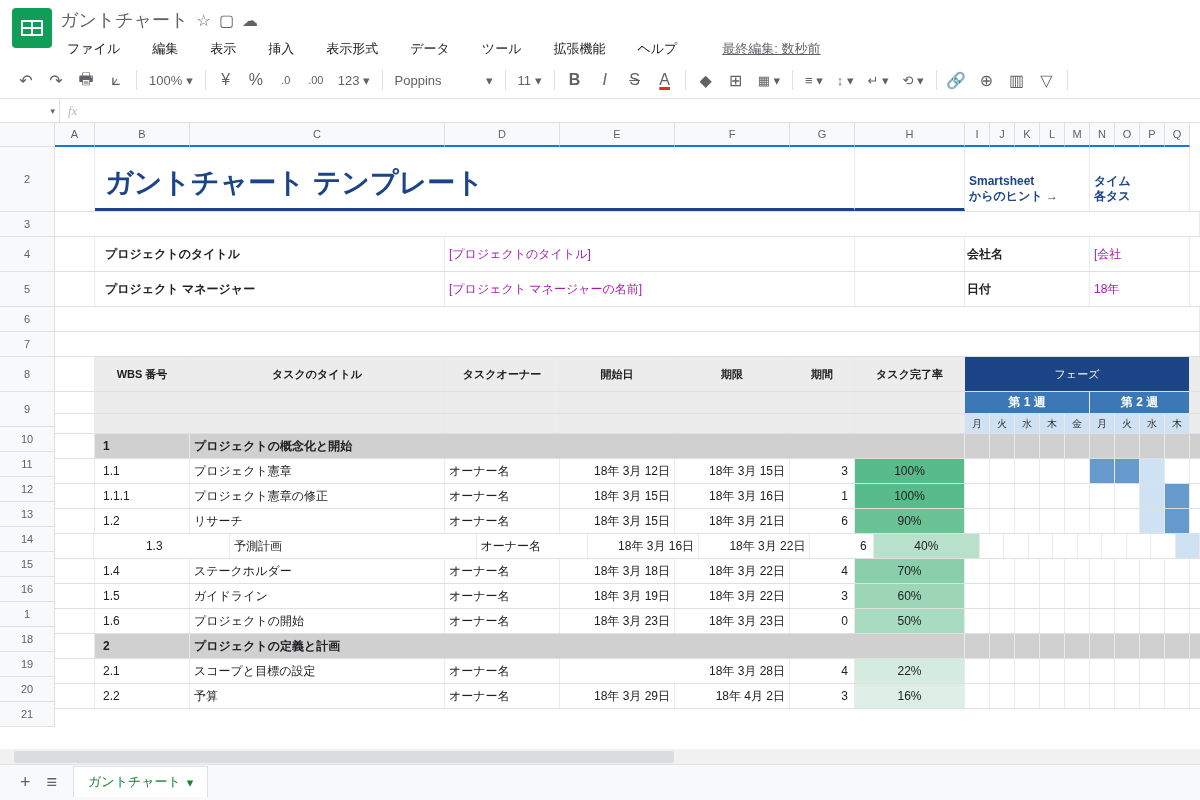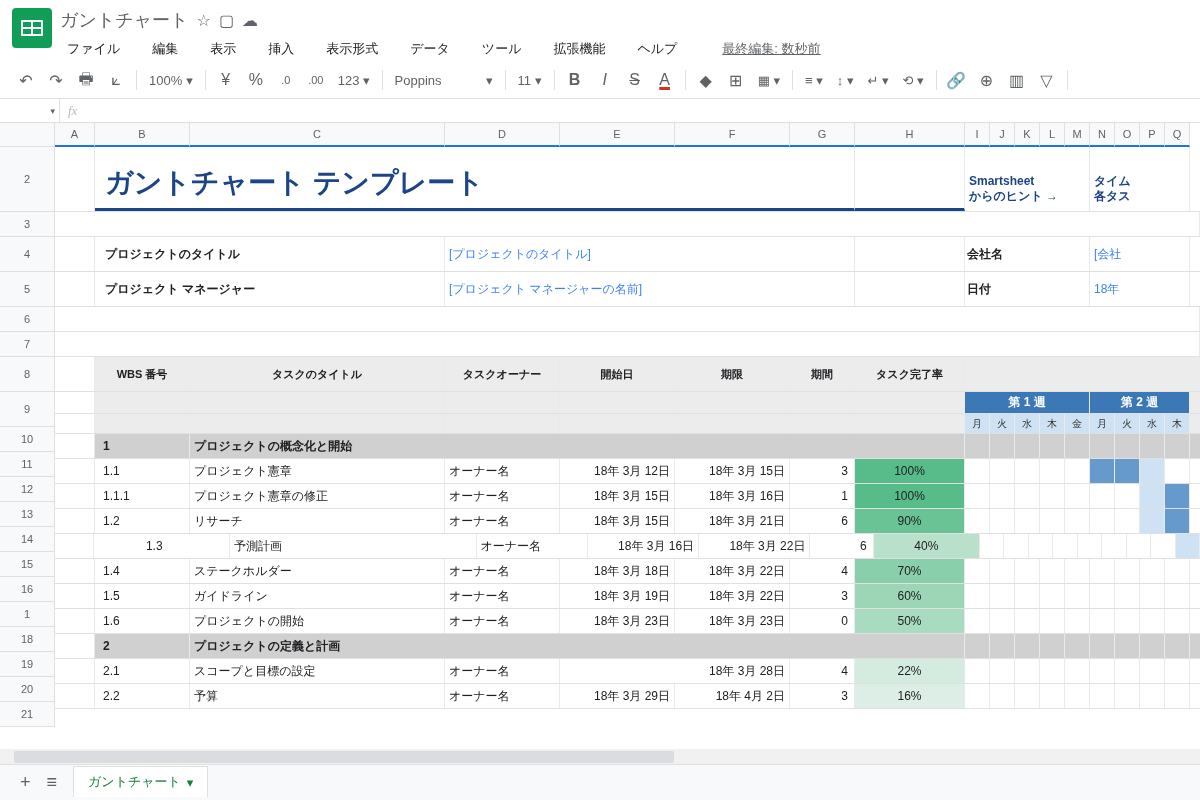--- a/index.html
+++ b/index.html
@@ -36,21 +36,21 @@
 .grid { flex: 1; overflow: hidden; }
 .col-headers-inner { display: flex; }
 .data-rows { }
 .data-row { display: flex; height: 25px; border-bottom: 1px solid #e0e0e0; }
 .data-row.tall { height: 65px; }
 .data-row.med { height: 35px; }
 .cell { border-right: 1px solid #e8eaed; display: flex; align-items: center; padding: 0 4px; overflow: hidden; white-space: nowrap; }
 .main-title { font-size: 28px; font-weight: bold; color: #1c4587; padding-left: 10px; border-bottom: 3px solid #1c4587; align-items: flex-end; padding-bottom: 6px; }
 .hint-text { color: #1c4587; font-weight: bold; font-size: 12px; line-height: 1.3; }
 .label-cell { font-weight: bold; font-size: 12px; padding-left: 10px; }
-.placeholder { color: #3b82f6; font-size: 12px; }
+.placeholder { color: #a21caf; font-size: 12px; }
 .section-row { background: #d0d0d0; }
 .section-row .cell { font-weight: bold; }
 .header-row1 { background: #ececec; }
 .header-row2 { background: #ececec; }
 .phase-head { background: #1c4587; color: white; font-size: 11px; display: flex; align-items: center; justify-content: center; }
 .week-head { background: #3d78b6; color: white; font-size: 12px; font-weight: bold; display: flex; align-items: center; justify-content: center; }
 .day-head { background: #cfe2f3; color: #333; font-size: 10px; display: flex; align-items: center; justify-content: center; }
 .task-header { font-weight: bold; font-size: 11px; justify-content: center; }
 .data-cell { font-size: 12px; }
 .pct-cell { justify-content: center; font-size: 12px; }
@@ -231,20 +231,21 @@
         </div>
         <div class="data-row med header-row1">
           <div class="cell " style="width: 40px; background: white;"></div>
           <div class="cell task-header" style="width: 95px;">WBS 番号</div>
           <div class="cell task-header" style="width: 255px;">タスクのタイトル</div>
           <div class="cell task-header" style="width: 115px;">タスクオーナー</div>
           <div class="cell task-header" style="width: 115px;">開始日</div>
           <div class="cell task-header" style="width: 115px;">期限</div>
           <div class="cell task-header" style="width: 65px;">期間</div>
           <div class="cell task-header" style="width: 110px;">タスク完了率</div>
+          <div class="cell phase-head" style="width: 225px;">フェーズ</div>
         </div>
         <div class="data-row med header-row2" style="height: 22px;">
           <div class="cell " style="width: 40px; background: white;"></div>
           <div class="cell " style="width: 95px;"></div>
           <div class="cell " style="width: 255px;"></div>
           <div class="cell " style="width: 115px;"></div>
           <div class="cell " style="width: 115px;"></div>
           <div class="cell " style="width: 115px;"></div>
           <div class="cell " style="width: 65px;"></div>
           <div class="cell " style="width: 110px;"></div>

